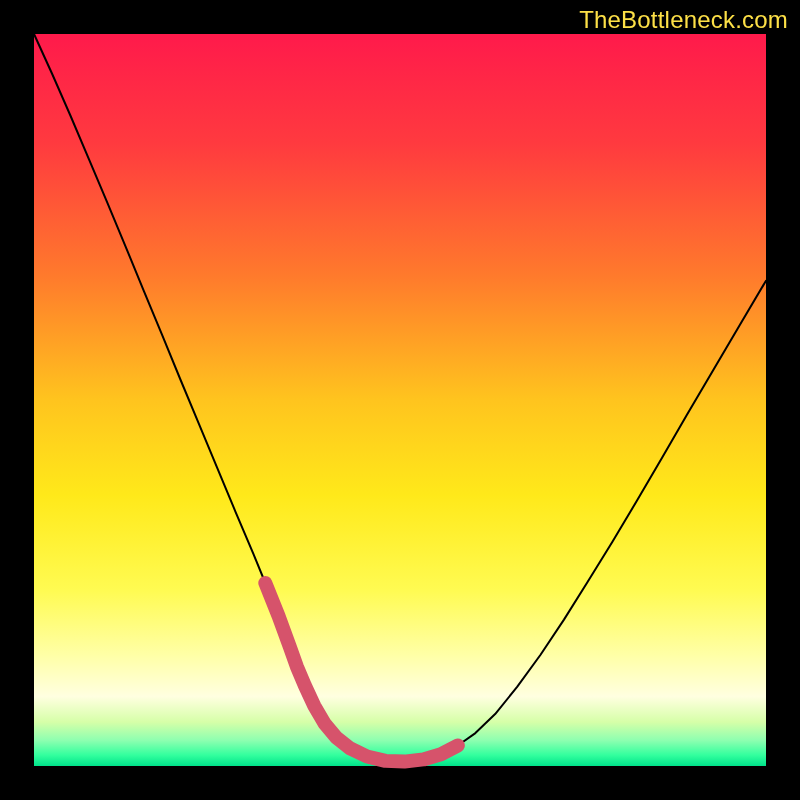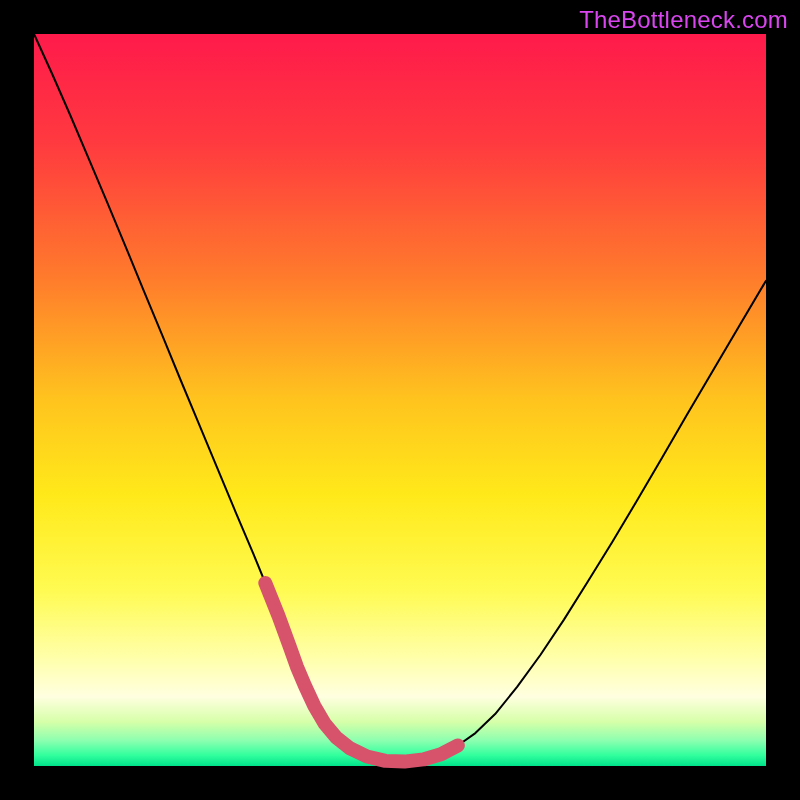--- a/index.html
+++ b/index.html
@@ -17,21 +17,21 @@
     width: 800px;
     height: 800px;
     background: #000000;
   }
   .watermark {
     position: absolute;
     top: 6px;
     right: 12px;
     font-family: Arial, Helvetica, sans-serif;
     font-size: 24px;
-    color: #d946ef;
+    color: #fde047;
     font-weight: 500;
     letter-spacing: 0.2px;
   }
   svg {
     display: block;
   }
 </style>
 </head>
 <body>
 <div class="frame">

